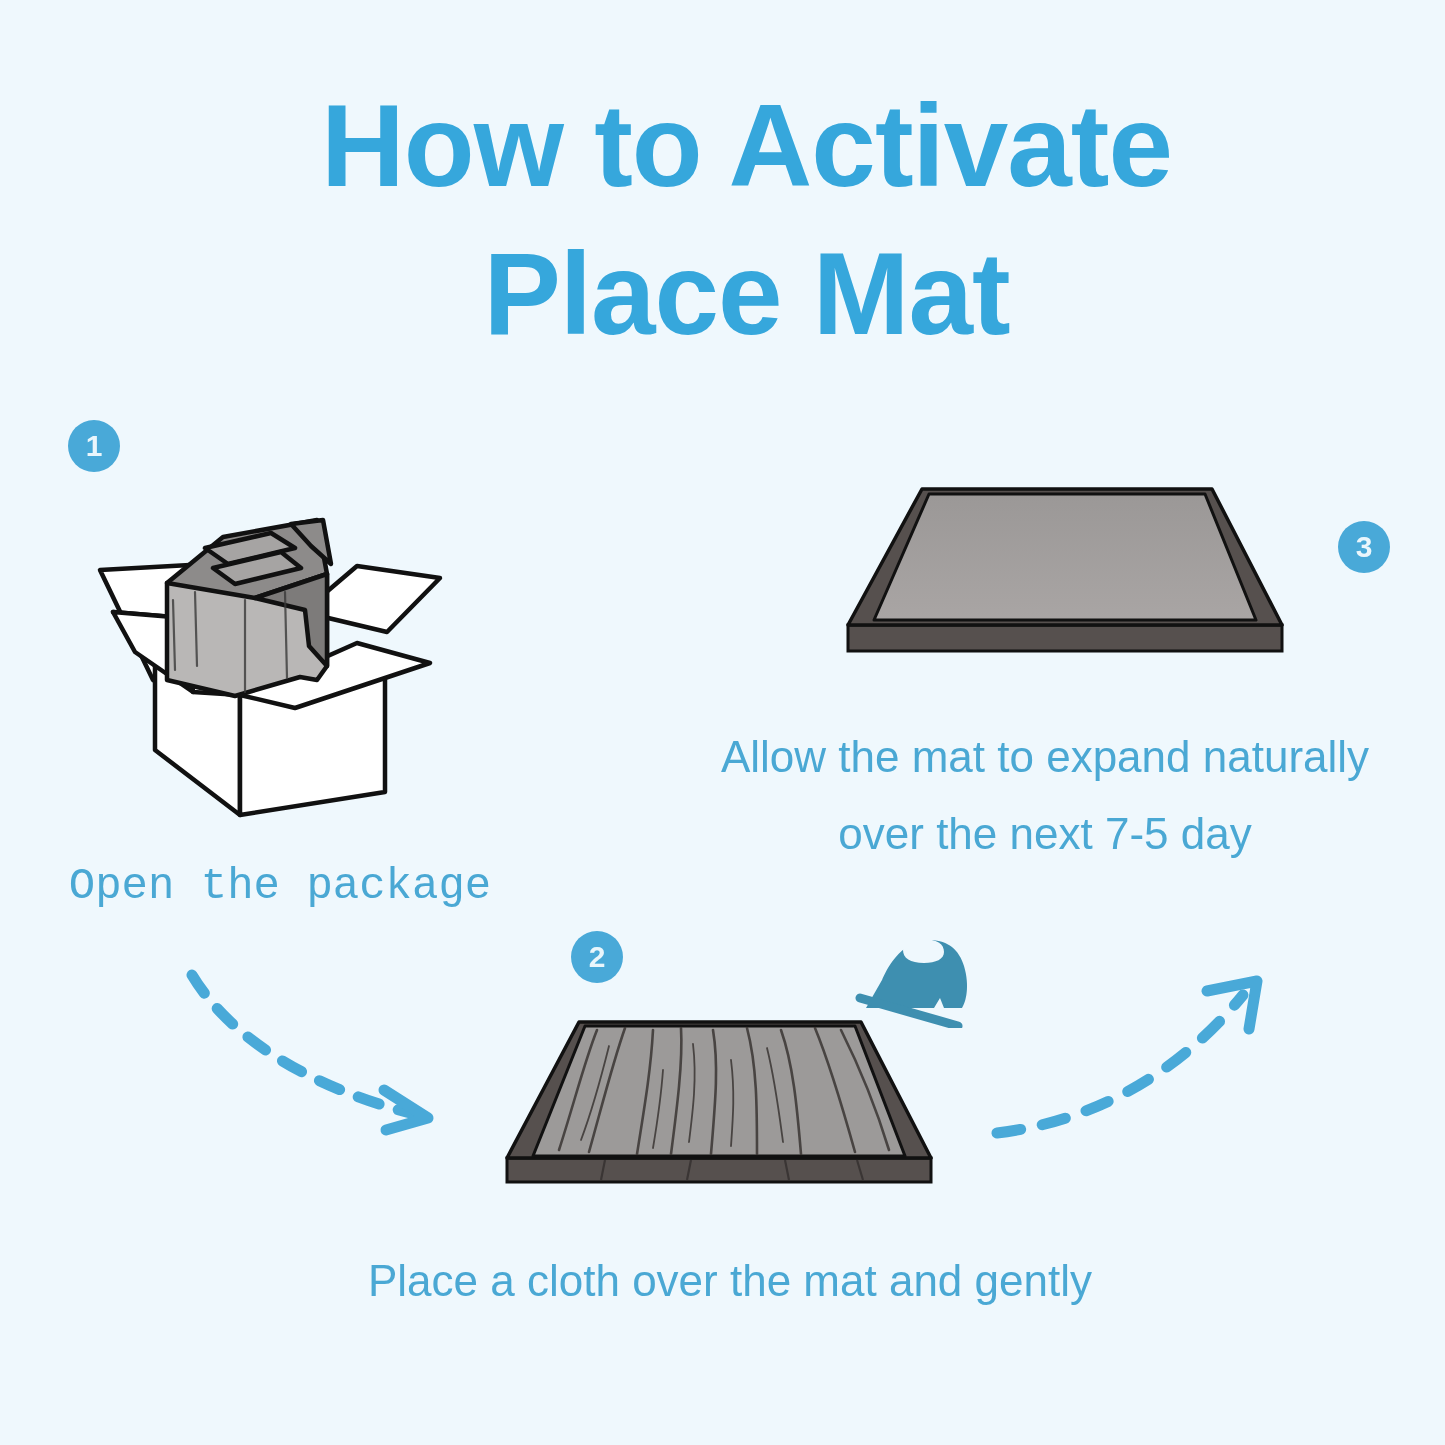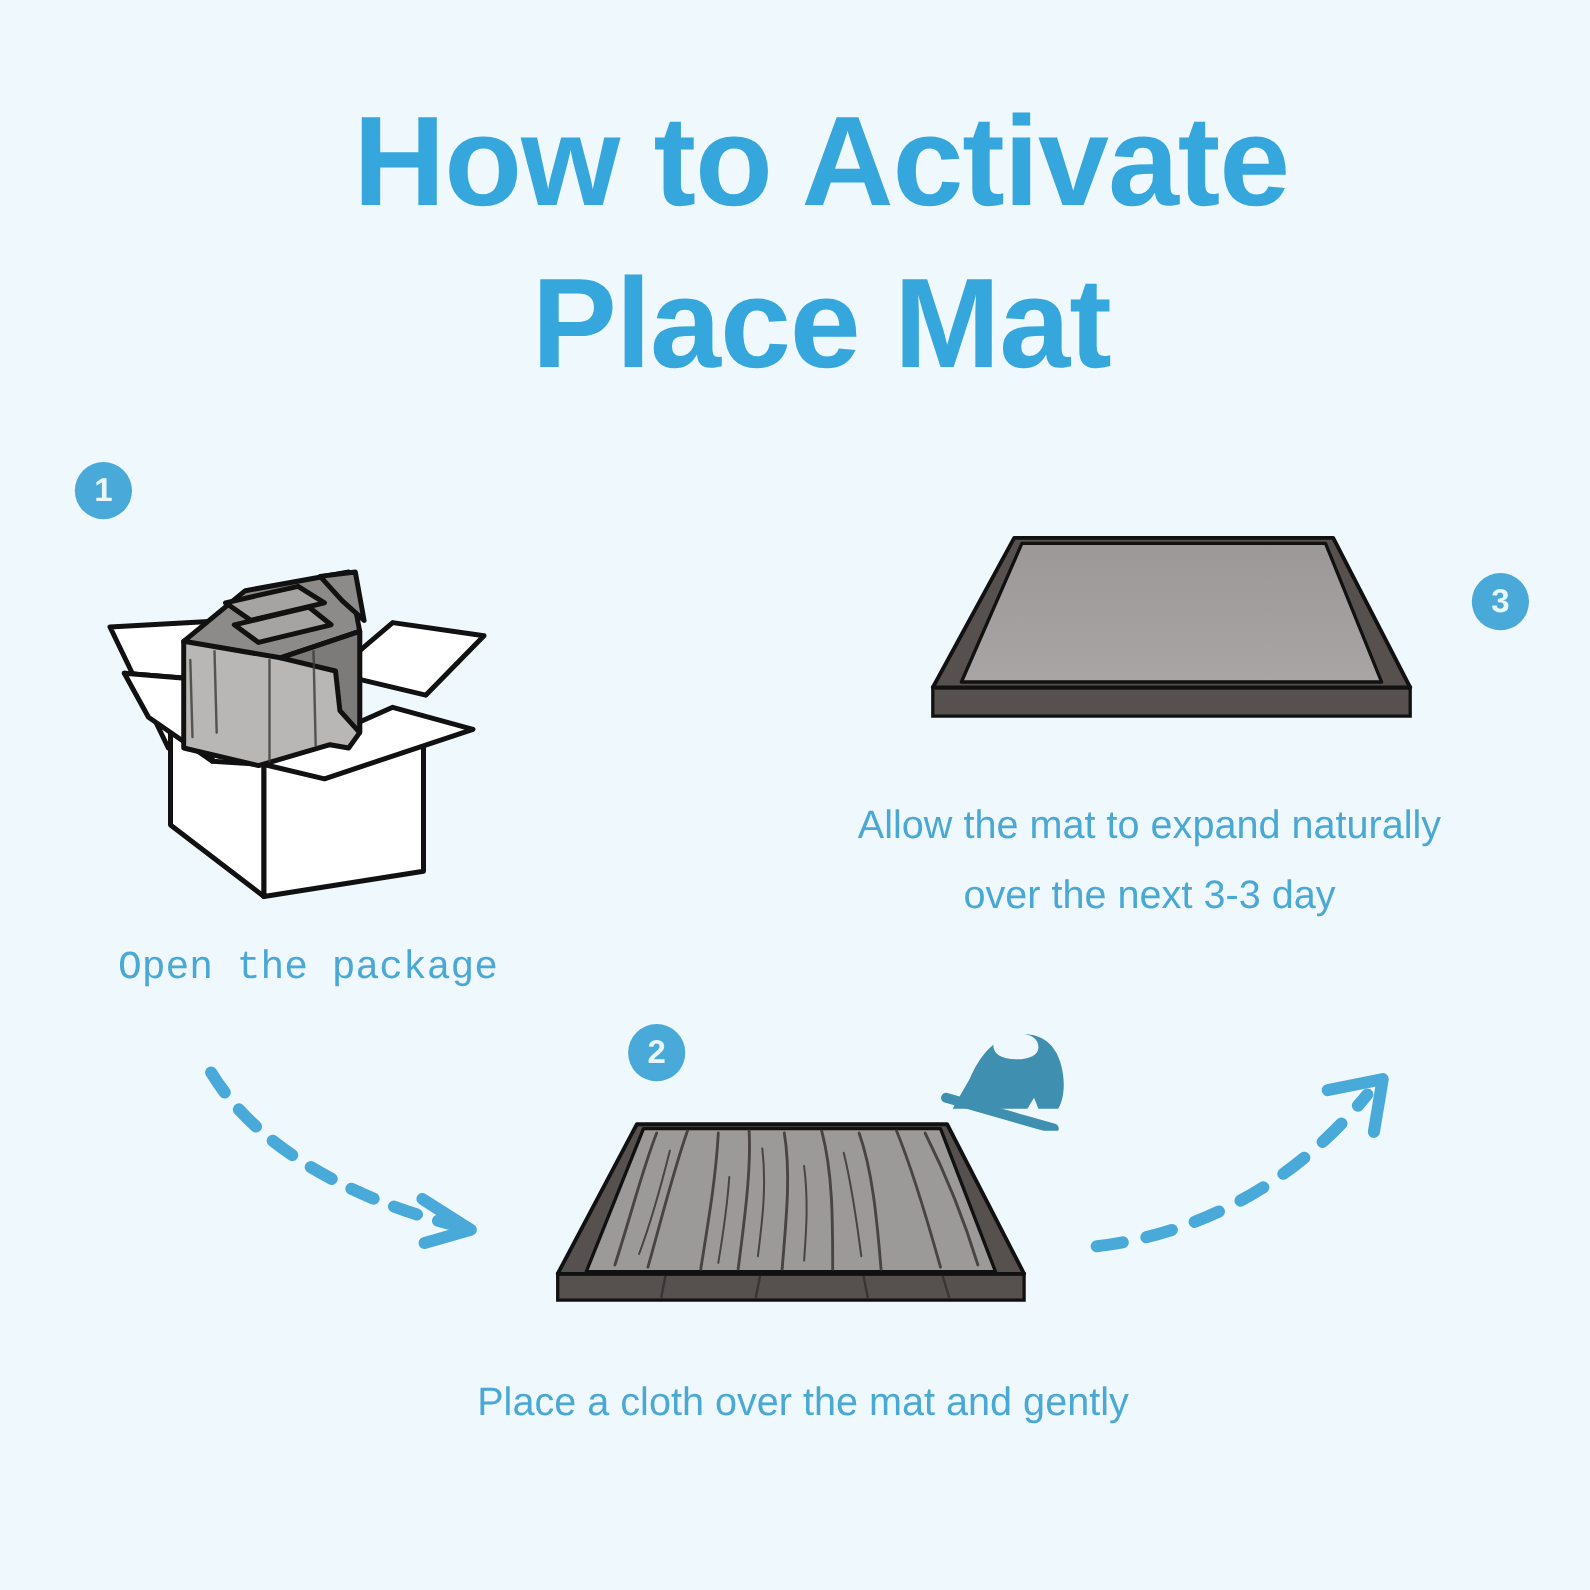--- a/index.html
+++ b/index.html
@@ -52,21 +52,21 @@
     font-family: "Liberation Sans", sans-serif;
   }
   .badge-1 { left: 68px;   top: 420px; }
   .badge-2 { left: 571px;  top: 931px; }
   .badge-3 { left: 1338px; top: 521px; }
 
   
   .caption {
     position: absolute;
     color: #4aa8d4;
-    font-size: 36px;
+    font-size: 44px;
     line-height: 1.75;
     text-align: center;
     font-family: "Liberation Sans", sans-serif;
   }
   .cap-1 {
     left: 40px;
     top: 848px;
     width: 480px;
     font-family: Liberation Mono, monospace;
   }
@@ -229,16 +229,16 @@
       <polygon points="18,160 452,160 452,186 18,186" fill="#56504e" stroke="#111" stroke-width="3"></polygon>
 
       <polygon points="92,24 382,24 452,160 18,160" fill="#56504e" stroke="#111" stroke-width="3.5" stroke-linejoin="round"></polygon>
 
       <polygon points="99,29 375,29 426,155 44,155" fill="url(#matTop3)" stroke="#111" stroke-width="3" stroke-linejoin="round"></polygon>
     </svg>
   </div>
 
   <div class="caption cap-3">
     <div>Allow the mat to expand naturally</div>
-    <div>over the next 3-3 day</div>
+    <div>over the next 7-5 day</div>
   </div>
 
 </div>
 
 </body></html>

